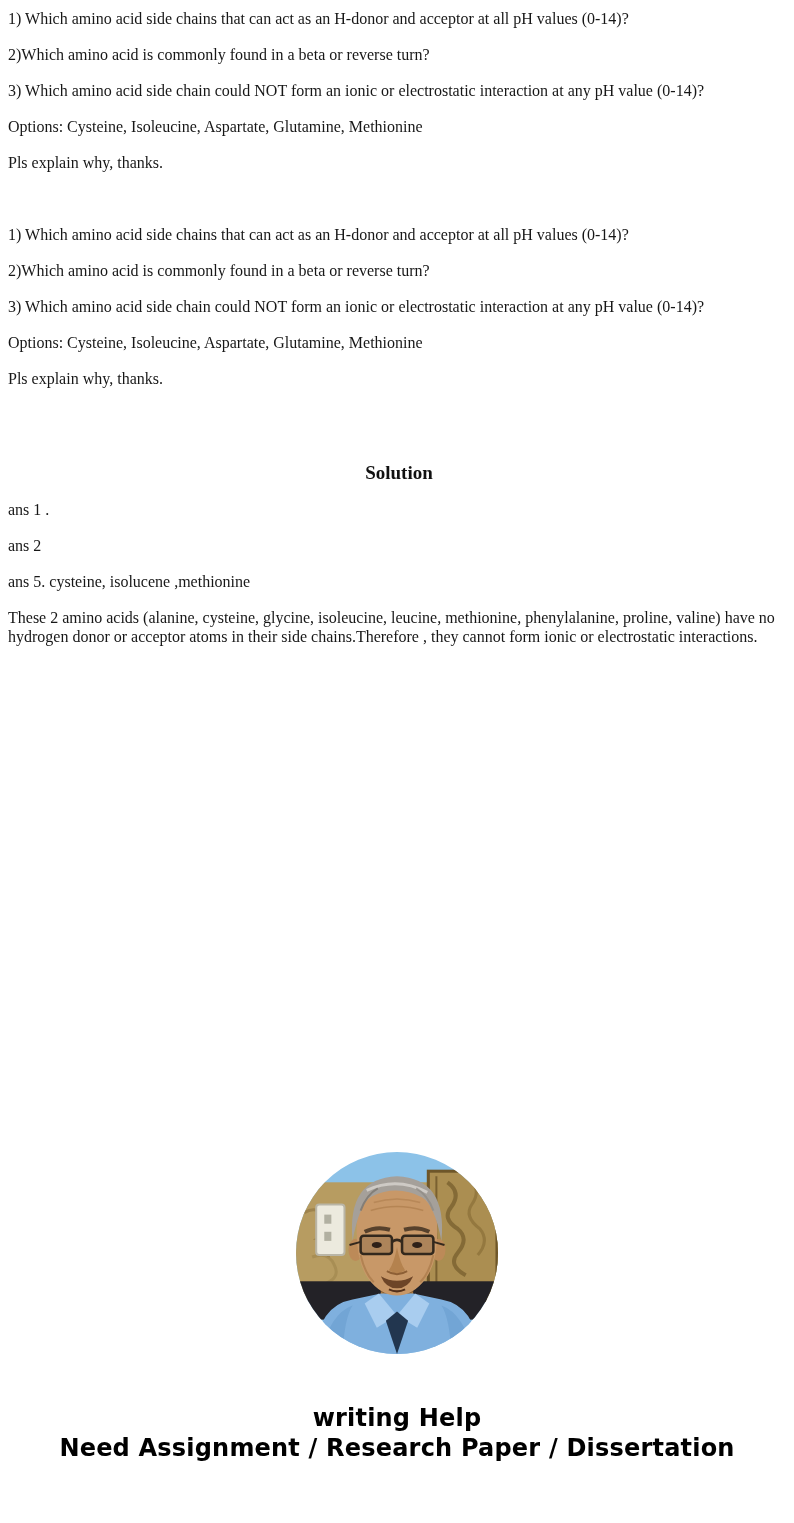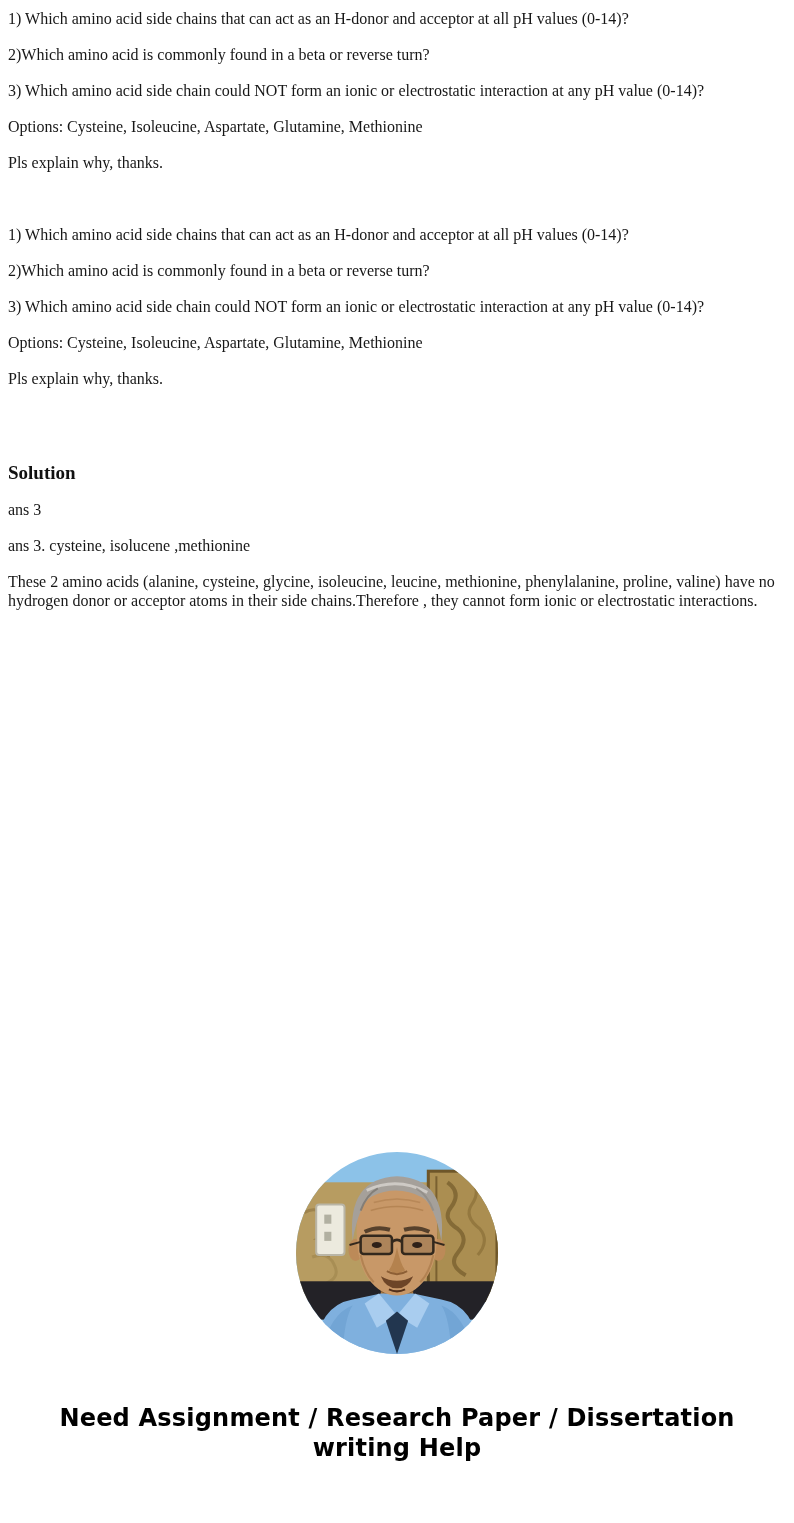--- a/index.html
+++ b/index.html
@@ -26,20 +26,21 @@
   }
   .content p:first-child { margin-top: 0; }
   .block-2 { margin-top: 54px; }
   .solution-heading {
     font-family: "Liberation Serif", serif;
     font-size: 19px;
     line-height: 22px;
     font-weight: bold;
     color: #111111;
     margin: 73px 0 17px 0;
+    text-align: center;
   }
   .avatar-wrap {
     position: absolute;
     top: 1152px;
     left: 50%;
     transform: translateX(-50%);
     width: 202px;
     height: 202px;
   }
   .avatar-wrap svg { display: block; }
@@ -73,22 +74,23 @@
   <div class="block-2">
     <p>1) Which amino acid side chains that can act as an H-donor and acceptor at all pH values (0-14)?</p>
     <p>2)Which amino acid is commonly found in a beta or reverse turn?</p>
     <p>3) Which amino acid side chain could NOT form an ionic or electrostatic interaction at any pH value (0-14)?</p>
     <p>Options: Cysteine, Isoleucine, Aspartate, Glutamine, Methionine</p>
     <p>Pls explain why, thanks.</p>
   </div>
 
   <div>
     <div class="solution-heading">Solution</div>
-    <p>ans 3</p>
-    <p>ans 3. cysteine, isolucene ,methionine</p>
+    <p>ans 1 .</p>
+    <p>ans 2</p>
+    <p>ans 5. cysteine, isolucene ,methionine</p>
     <p>These 2 amino acids (alanine, cysteine, glycine, isoleucine, leucine, methionine, phenylalanine, proline, valine) have no hydrogen donor or acceptor atoms in their side chains.Therefore , they cannot form ionic or electrostatic interactions.</p>
   </div>
 
 </div>
 
 <div class="avatar-wrap">
   <svg viewBox="0 0 200 200" width="202" height="202" aria-hidden="true">
     <defs>
       <clipPath id="avclip">
           <circle cx="100" cy="100" r="100"></circle>
@@ -159,15 +161,15 @@
       <path d="M84,123 q16,9 32,0 q-5,12 -16,12 q-11,0 -16,-12z" fill="#6d4527"></path>
       <path d="M92,136 q8,4 16,0" stroke="#53301a" stroke-width="2" fill="none"></path>
 
       <path d="M64,102 q4,18 13,27" stroke="#a1713f" stroke-width="2" opacity="0.55" fill="none"></path>
       <path d="M136,102 q-4,18 -13,27" stroke="#a1713f" stroke-width="2" opacity="0.55" fill="none"></path>
     </g>
   </svg>
 </div>
 
 <div class="footer">
+  <div>writing Help</div>
   <div>Need Assignment / Research Paper / Dissertation</div>
-  <div>writing Help</div>
 </div>
 
 </body></html>

